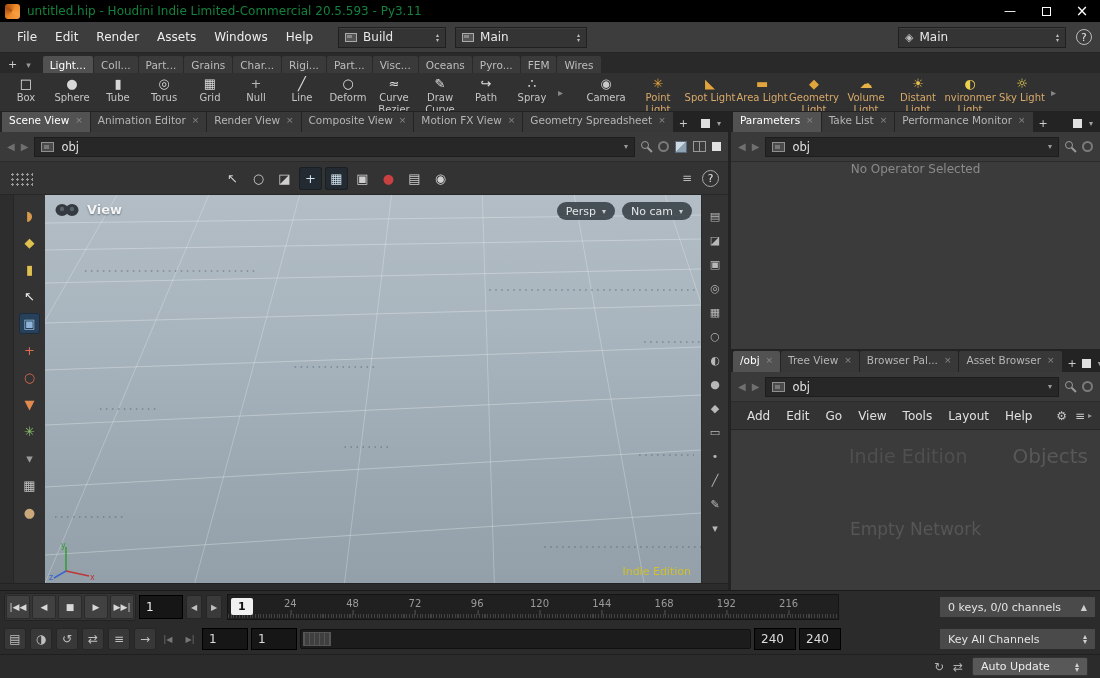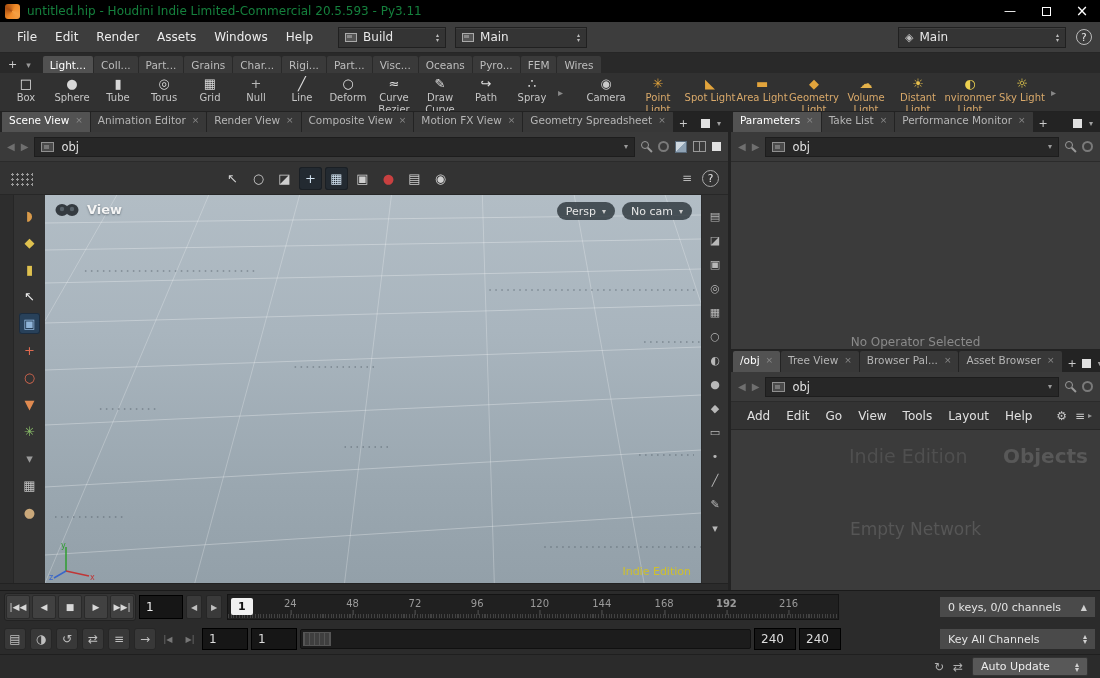--- a/index.html
+++ b/index.html
@@ -95,32 +95,32 @@
 .vp-head{position:absolute;top:7px;left:9px;display:flex;align-items:center;gap:7px;}
 .vp-title{font-size:13px;font-weight:bold;color:#f4f4f4;text-shadow:0 1px 2px rgba(30,40,50,.5);}
 .vp-pills{position:absolute;top:7px;right:9px;display:flex;gap:7px;}
 .pill{height:18px;background:rgba(43,51,58,.8);border-radius:9px;color:#e6e6e6;font-size:11px;display:flex;align-items:center;gap:6px;padding:0 9px;}
 .pill .caret{color:#ccc;}
 .vp-watermark{position:absolute;right:10px;bottom:5px;color:#cfc02c;font-size:11px;}
 .axis-svg{position:absolute;left:4px;bottom:2px;}
 .vp-bottom{height:7px;background:#2b2b2b;border-top:1px solid #222;}
 
 
-.params-body{height:188px;background:#3b3b3b;border-bottom:1px solid #222;display:flex;align-items:flex-end;justify-content:center;color:#8a8a8a;font-size:12px;}
+.params-body{height:188px;background:#3b3b3b;border-bottom:1px solid #222;display:flex;align-items:flex-start;justify-content:center;color:#8a8a8a;font-size:12px;}
 .net-tabs{height:22px;}
 .net-menu{height:28px;background:#333;border-bottom:1px solid #262626;display:flex;align-items:center;padding:0 8px;gap:1px;}
 .net-menu .menus{display:flex;}
 .net-menu .menu-item{padding:4px 8px;font-size:12px;color:#e0e0e0;}
 .net-menu-right{margin-left:auto;display:flex;align-items:center;gap:8px;padding-right:2px;}
 .nm-icon{color:#c8c8c8;font-size:12px;}
 .nm-more{color:#999;font-size:8px;}
 .net-canvas{flex:1;background:#3b3b3b;position:relative;overflow:hidden;}
 .net-wm-row{position:absolute;top:14px;left:0;right:0;display:flex;align-items:baseline;justify-content:space-between;padding:0 12px 0 118px;}
 .net-watermark{font-size:19px;color:#4f4f4f;}
-.net-context{font-size:20px;font-weight:bold;color:#585858;}
+.net-context{font-size:20px;font-weight:normal;color:#585858;}
 .net-empty{position:absolute;top:86px;left:0;right:0;text-align:center;color:#565656;font-size:17px;line-height:1.55;}
 
 
 .timeline{height:64px;background:#2b2b2b;border-top:1px solid #1a1a1a;position:relative;}
 .tl-row{height:32px;display:flex;align-items:center;gap:3px;padding:0 4px;}
 .play-group{display:flex;gap:2px;background:#353535;border:1px solid #222;border-radius:3px;padding:1px;}
 .pbtn{width:24px;height:24px;background:#414141;border:1px solid #2a2a2a;border-radius:2px;color:#d8d8d8;font-size:9px;display:flex;align-items:center;justify-content:center;white-space:nowrap;}
 .frame-box{width:44px;height:24px;background:#161616;border:1px solid #000;color:#eee;display:flex;align-items:center;padding:0 6px;font-size:12px;}
 .step-btn{width:16px;height:24px;background:#3a3a3a;border:1px solid #262626;border-radius:2px;color:#c0c0c0;font-size:8px;display:flex;align-items:center;justify-content:center;}
 .ruler{flex:1;height:26px;background:#202020;border:1px solid #141414;position:relative;margin:0 2px;}
@@ -690,21 +690,21 @@
         </div>
       <div class="ruler">
         <div class="ticks">
             <span class="tick" style="left: 10.21%;">24</span>
             <span class="tick" style="left: 20.43%;">48</span>
             <span class="tick" style="left: 30.64%;">72</span>
             <span class="tick" style="left: 40.85%;">96</span>
             <span class="tick" style="left: 51.06%;">120</span>
             <span class="tick" style="left: 61.28%;">144</span>
             <span class="tick" style="left: 71.49%;">168</span>
-            <span class="tick" style="left: 81.7%; font-weight: bold;">192</span>
+            <span class="tick" style="left: 81.7%;">192</span>
             <span class="tick" style="left: 91.91%;">216</span>
           </div>
         <div class="minor"></div>
         <div class="marker">1</div>
       </div>
       <div class="tl-spacer1"></div>
       <div class="keys-dd">
         <span>0 keys, 0/0 channels</span>
         <span class="dd-up">▲</span>
       </div>

